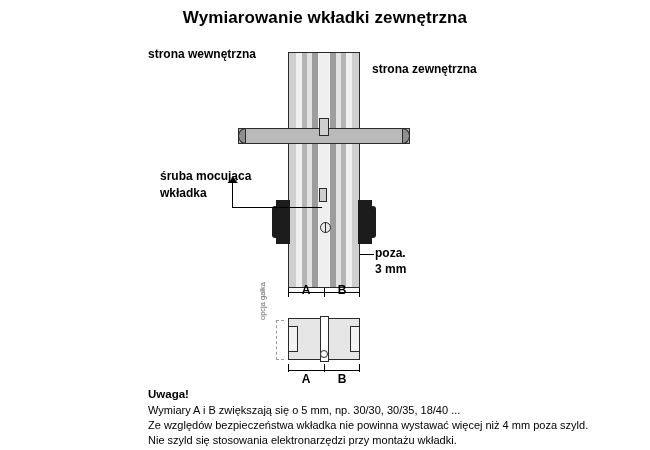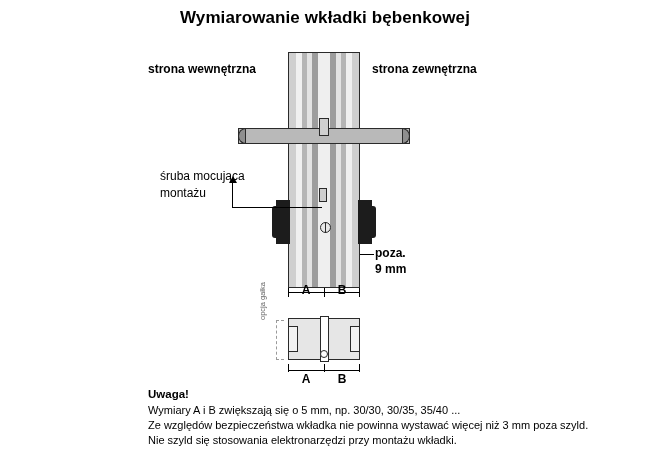--- a/index.html
+++ b/index.html
@@ -29,27 +29,27 @@
     font-size: 17px;
     font-weight: bold;
     letter-spacing: 0.1px;
   }
 
   
   .side-label {
     font-size: 12px;
     font-weight: bold;
   }
-  #label-inner { left: 148px; top: 62px; }
+  #label-inner { left: 148px; top: 47px; }
   #label-outer { left: 372px; top: 62px; }
 
   #label-screw {
     left: 160px; top: 168px;
     font-size: 12px;
-    font-weight: normal;
+    font-weight: bold;
     line-height: 17px;
     width: 130px;
   }
 
   #label-max {
     left: 375px; top: 245px;
     font-size: 12px;
     font-weight: bold;
     line-height: 16px;
   }
@@ -236,21 +236,21 @@
   .note-line {
     font-size: 11px;
     line-height: 15px;
   }
 </style>
 </head>
 <body>
 
 <div id="root">
 
-  <div id="title" class="abs">Wymiarowanie wkładki bębenkowej</div>
+  <div id="title" class="abs">Wymiarowanie wkładki zewnętrzna</div>
 
   <div id="label-inner" class="abs side-label">strona wewnętrzna</div>
   <div id="label-outer" class="abs side-label">strona zewnętrzna</div>
 
   <div id="cyl-outline" class="abs"></div>
 
   <div class="stripe abs" style="left:289px;width:7px;background:#cfcfcf;"></div>
   <div class="stripe abs" style="left:296px;width:6px;background:#f0f0f0;"></div>
   <div class="stripe abs" style="left:302px;width:5px;background:#b5b5b5;"></div>
   <div class="stripe abs" style="left:307px;width:5px;background:#e3e3e3;"></div>
@@ -276,27 +276,27 @@
 
   <div id="screw" class="abs"></div>
   <div id="screw-cross-v" class="abs"></div>
 
   <div id="leader-line" class="abs"></div>
   <div id="leader-elbow" class="abs"></div>
   <div id="leader-arrow" class="abs"></div>
 
   <div id="label-screw" class="abs">
     <div>śruba mocująca</div>
-    <div>montażu</div>
+    <div>wkładka</div>
   </div>
 
   <div id="max-line" class="abs"></div>
   <div id="label-max" class="abs">
     <div>poza.</div>
-    <div>9 mm</div>
+    <div>3 mm</div>
   </div>
 
   <div id="dim-top-line" class="abs"></div>
   <div class="dim-tick abs" style="left:288px;top:288px;height:9px;"></div>
   <div class="dim-tick abs" style="left:324px;top:288px;height:9px;"></div>
   <div class="dim-tick abs" style="left:359px;top:288px;height:9px;"></div>
   <div id="dimA-top-label" class="abs">A</div>
   <div id="dimB-top-label" class="abs">B</div>
 
   <div id="small-body" class="abs"></div>
@@ -310,18 +310,18 @@
 
   <div id="small-dim-line" class="abs"></div>
   <div class="dim-tick abs" style="left:288px;top:364px;height:8px;"></div>
   <div class="dim-tick abs" style="left:324px;top:364px;height:8px;"></div>
   <div class="dim-tick abs" style="left:359px;top:364px;height:8px;"></div>
   <div id="dimA-bot-label" class="abs">A</div>
   <div id="dimB-bot-label" class="abs">B</div>
 
   <div id="note" class="abs">
     <div id="note-title">Uwaga!</div>
-    <div class="note-line">Wymiary A i B zwiększają się o 5 mm, np. 30/30, 30/35, 35/40 ...</div>
-    <div class="note-line">Ze względów bezpieczeństwa wkładka nie powinna wystawać więcej niż 3 mm poza szyld.</div>
+    <div class="note-line">Wymiary A i B zwiększają się o 5 mm, np. 30/30, 30/35, 18/40 ...</div>
+    <div class="note-line">Ze względów bezpieczeństwa wkładka nie powinna wystawać więcej niż 4 mm poza szyld.</div>
     <div class="note-line">Nie szyld się stosowania elektronarzędzi  przy montażu wkładki.</div>
   </div>
 
 </div>
 
 </body></html>

